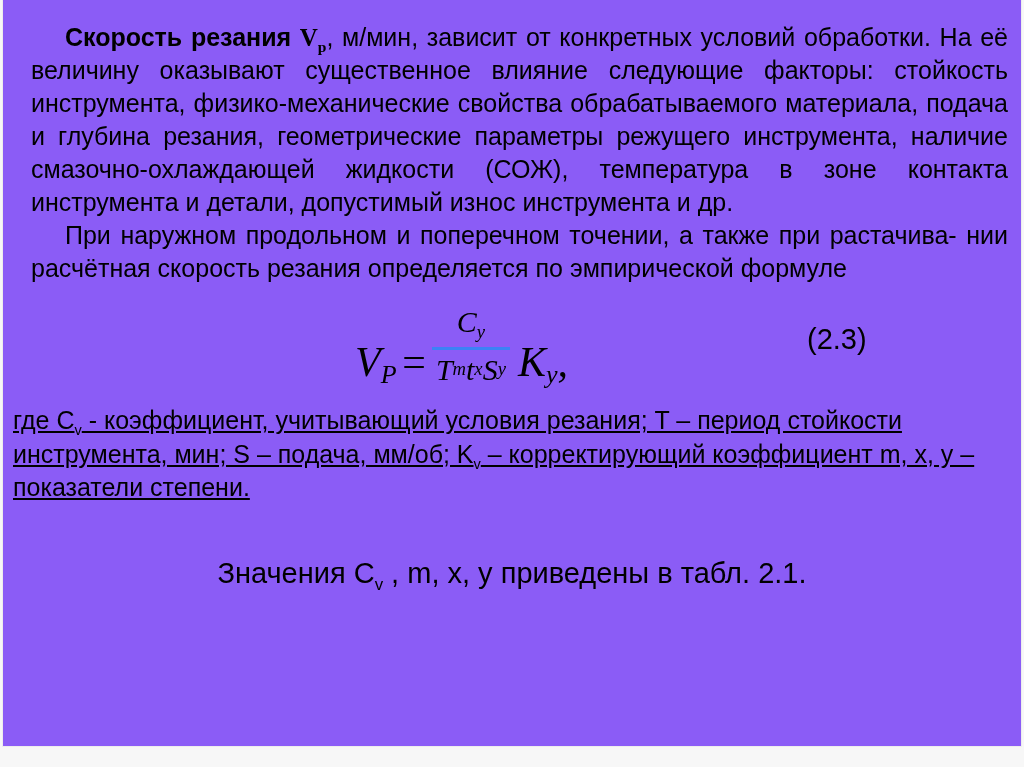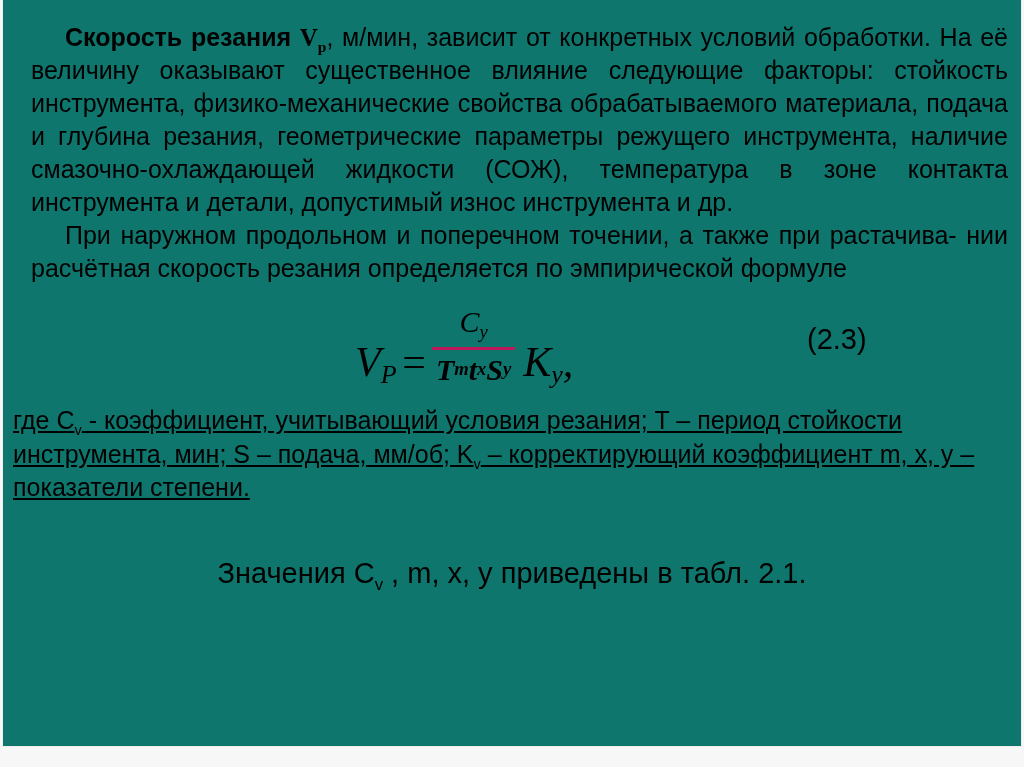--- a/index.html
+++ b/index.html
@@ -4,21 +4,21 @@
 <style>
   html,body{margin:0;padding:0;}
   body{
     width:1024px;height:767px;position:relative;overflow:hidden;
     background:#f7f7f7;color:#000;
     font-family:"Liberation Sans",sans-serif;
     -webkit-font-smoothing:antialiased;
   }
   .slide{
     position:absolute;left:2px;top:0;width:1018px;height:746px;
-    background:#0f766e;
+    background:#8b5cf6;
     border-left:1px solid #ededed;
     border-right:1px solid #ededed;
     border-bottom:1px solid #ededed;
   }
   
   .main-text{
     position:absolute;left:28px;top:21px;width:977px;
     font-size:25px;line-height:33px;text-align:justify;
   }
   .main-text p{margin:0;text-indent:34px;}
@@ -32,21 +32,21 @@
     font-family:"Liberation Serif",serif;font-style:italic;
     font-size:42px;
   }
   .formula .sub-big{font-size:26px;line-height:0;vertical-align:-0.28em;}
   .formula .equals{margin:0 2px 0 3px;}
   .frac{
     display:inline-flex;flex-direction:column;align-items:center;
     font-size:30px;line-height:1.1;margin:0 8px 0 2px;
   }
   .frac .num{padding:0 10px 9px;}
-  .frac .den{border-top:3px solid #be185d;padding:3px 4px 0;white-space:nowrap;font-weight:bold;}
+  .frac .den{border-top:3px solid #3b82f6;padding:3px 4px 0;white-space:nowrap;}
   .frac sub{font-size:0.62em;line-height:0;vertical-align:-0.3em;}
   .frac sup{font-size:0.62em;line-height:0;vertical-align:0.28em;}
   .comma{font-size:42px;}
   .eq-number{
     position:absolute;left:776px;top:323px;
     font-size:29px;font-family:"Liberation Sans",sans-serif;margin-left:28px;
   }
   
   .where-clause{
     position:absolute;left:10px;top:404px;width:1005px;

